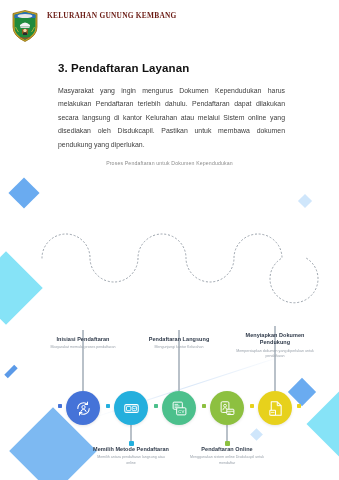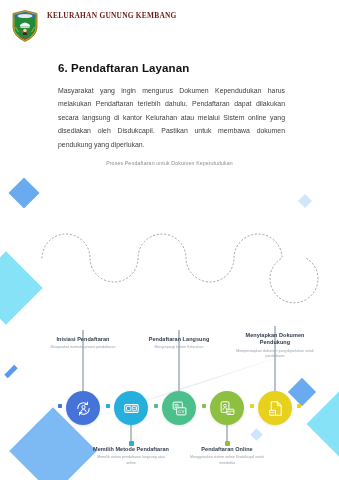--- a/index.html
+++ b/index.html
@@ -217,21 +217,21 @@
     <path d="M7 34 q3 6 6 10" stroke="#e6c13a" stroke-width="1.4" fill="none"></path>
     <path d="M45 34 q-3 6 -6 10" stroke="#e6c13a" stroke-width="1.4" fill="none"></path>
     <path d="M12 53 q14 9 28 0 q-14 5 -28 0 z" fill="#c0392b"></path>
   </svg>
   <div class="header-text">
     <div class="line">KELURAHAN GUNUNG KEMBANG</div>
   </div>
 </div>
 
 <div class="content">
-  <div class="title">6. Pendaftaran Layanan</div>
+  <div class="title">3. Pendaftaran Layanan</div>
   <div class="body-copy">Masyarakat yang ingin mengurus Dokumen Kependudukan harus melakukan Pendaftaran terlebih dahulu. Pendaftaran dapat dilakukan secara langsung di kantor Kelurahan atau melalui Sistem online yang disediakan oleh Disdukcapil. Pastikan untuk membawa dokumen pendukung yang diperlukan.</div>
 </div>
 
 <div class="diagram">
 
   <div class="diagram-caption">Proses Pendaftaran untuk Dokumen Kependudukan</div>
 
   <svg class="wave-svg" viewBox="0 0 339 190">
     <path d="M42 108
              a24 24 0 1 1 48 0

